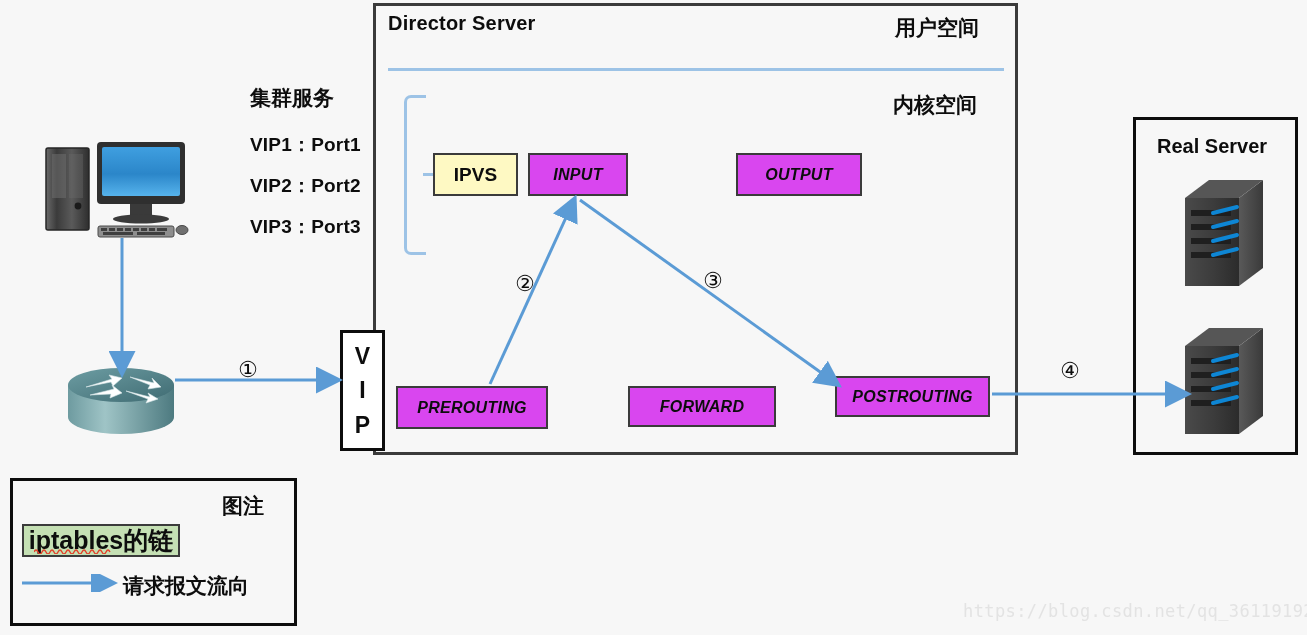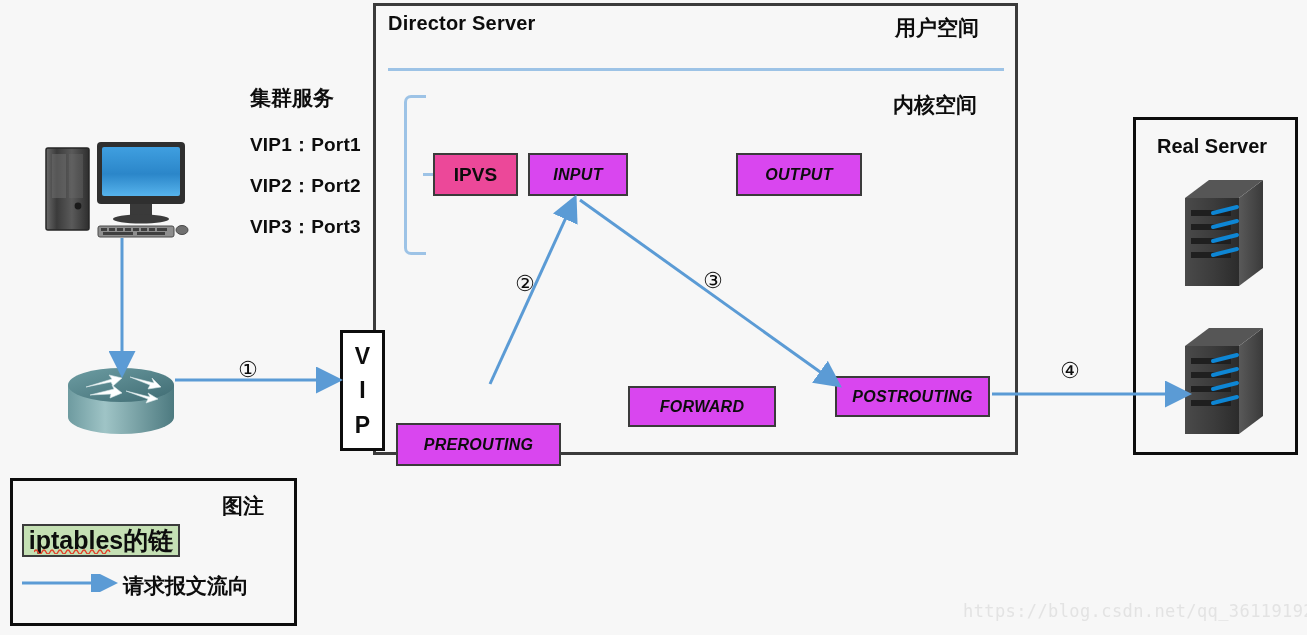--- a/index.html
+++ b/index.html
@@ -49,29 +49,29 @@
     border: 2px solid #3b3b3b;
     background: #d946ef;
     box-sizing: border-box;
     display: flex; align-items: center; justify-content: center;
     font-size: 16px; font-weight: bold; color: #0d0d0d;
     letter-spacing: .3px;
     font-style: italic;
   }
   .ipvs-box {
     border: 2px solid #3b3b3b;
-    background: #ec4899;
+    background: #fef9c3;
     box-sizing: border-box;
     display: flex; align-items: center; justify-content: center;
     font-size: 19px; font-weight: bold; color: #0d0d0d;
   }
   #box-ipvs      { left: 433px; top: 153px; width: 85px;  height: 43px; }
   #box-input     { left: 528px; top: 153px; width: 100px; height: 43px; }
   #box-output    { left: 736px; top: 153px; width: 126px; height: 43px; }
-  #box-prerouting{ left: 396px; top: 386px; width: 165px; height: 43px; margin-top: 37px; }
+  #box-prerouting{ left: 396px; top: 386px; width: 152px; height: 43px; }
   #box-forward   { left: 628px; top: 386px; width: 148px; height: 41px; }
   #box-postrouting{left: 835px; top: 376px; width: 155px; height: 41px; }
 
   
   #vip-box {
     left: 340px; top: 330px;
     width: 45px; height: 121px;
     border: 3px solid #0d0d0d;
     background: #ffffff;
     box-sizing: border-box;

